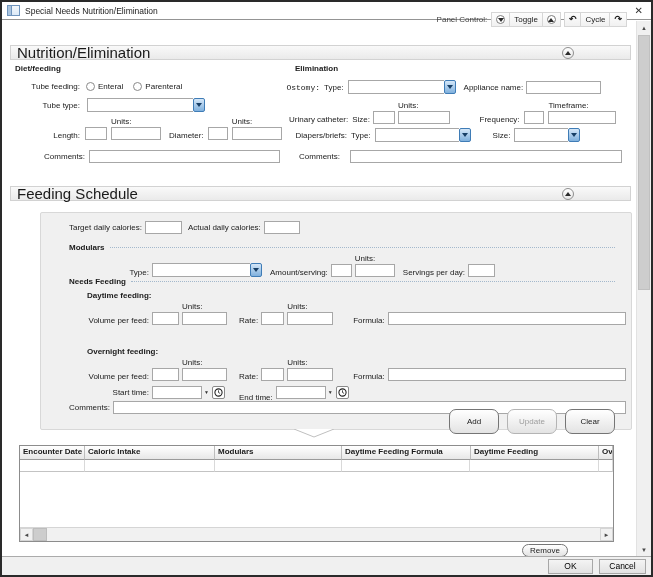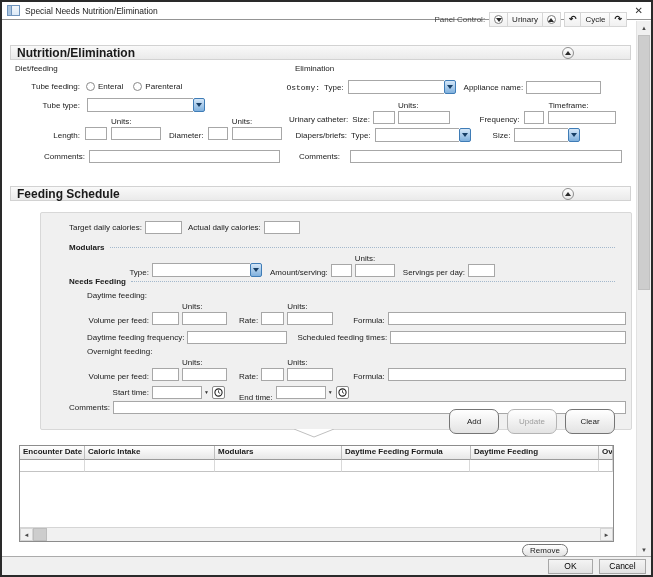--- a/index.html
+++ b/index.html
@@ -7,32 +7,32 @@
   .titlebar{position:absolute;left:0;top:0;right:0;height:18px;background:#fff;border-bottom:1px solid #949494;display:flex;align-items:center;padding:0 5px;box-sizing:border-box;}
   .win-icon{width:11px;height:9px;border:1px solid #6f94bd;background:linear-gradient(#f2f7fc,#dce9f6);position:relative;margin-right:5px;}
   .win-icon::before{content:"";position:absolute;left:0;top:0;bottom:0;width:3px;background:#a9c3de;border-right:1px solid #6f94bd;}
   .title-text{font-size:8.5px;color:#222;}
   .close-x{margin-left:auto;font-size:10px;color:#333;line-height:10px;cursor:default;padding:0 3px;}
   .abs{position:absolute;}
   .row{position:absolute;display:flex;align-items:center;}
   .rowe{align-items:flex-end;}
   .lbl{font-size:8px;white-space:nowrap;color:#1a1a1a;}
   .r{display:inline-block;text-align:right;}
-  .b{font-weight:normal;}
+  .b{font-weight:bold;}
   .inp{height:13px;border:1px solid #a7a7a7;background:#fff;box-sizing:border-box;font-family:"Liberation Sans",sans-serif;font-size:8px;padding:0 2px;min-width:0;}
   .stack{display:inline-flex;flex-direction:column;align-items:flex-start;}
   .slbl{font-size:8px;margin-bottom:1px;white-space:nowrap;}
   .stack .inp{width:100%;}
   .combo{display:inline-flex;height:14px;}
   .combo-box{flex:1;background:#fff;border:1px solid #a7a7a7;border-right:none;box-sizing:border-box;}
   .combo-btn{width:12px;height:14px;box-sizing:border-box;background:linear-gradient(#d5e7f8,#7fb0dd);border:1px solid #3f7cb6;border-radius:2px;display:flex;align-items:center;justify-content:center;}
   .carr{width:0;height:0;border-left:3px solid transparent;border-right:3px solid transparent;border-top:4px solid #173f66;}
   .radio{width:9px;height:9px;border:1px solid #8a8a8a;border-radius:50%;background:#fff;box-sizing:border-box;display:inline-block;}
   .sechdr{position:absolute;left:8px;width:621px;height:15px;background:linear-gradient(#f9f9f9,#eaeaea);border:1px solid #d2d2d2;box-sizing:border-box;display:flex;align-items:center;padding:0 6px;}
-  .sechdr .t{font-weight:bold;font-size:12px;}
+  .sechdr .t{font-weight:normal;font-size:15px;}
   .collapse{position:absolute;left:551px;top:1px;width:12px;height:12px;border:1px solid #8f8f8f;border-radius:50%;background:linear-gradient(#fff,#e6e6e6);display:flex;align-items:center;justify-content:center;box-sizing:border-box;}
   .tri-up{width:0;height:0;border-left:3px solid transparent;border-right:3px solid transparent;border-bottom:4px solid #2a2a2a;}
   .tri-down{width:0;height:0;border-left:3px solid transparent;border-right:3px solid transparent;border-top:4px solid #2a2a2a;}
   .pc-row{position:absolute;top:10px;right:24px;display:flex;align-items:center;}
   .pc-lbl{font-size:8px;color:#444;margin-right:4px;}
   .tbtn{height:15px;display:inline-flex;align-items:center;justify-content:center;padding:0 4px;border:1px solid #d6d6d6;border-left:none;background:linear-gradient(#fdfdfd,#f1f1f1);font-size:8px;box-sizing:border-box;}
   .tbtn.first{border-left:1px solid #d6d6d6;}
   .tbtn.gap{margin-left:3px;border-left:1px solid #d6d6d6;}
   .circ{width:9px;height:9px;border:1px solid #7d7d7d;border-radius:50%;display:flex;align-items:center;justify-content:center;box-sizing:border-box;background:#fff;}
   .curl{font-size:9px;font-weight:bold;line-height:9px;color:#222;}
@@ -72,21 +72,21 @@
     <span class="close-x">✕</span>
   </div>
 
   <div class="pc-row">
     <span class="pc-lbl">Panel Control:</span>
     <span class="tbtn first">
         <span class="circ">
           <span class="tri-down"></span>
         </span>
       </span>
-    <span class="tbtn">Urinary</span>
+    <span class="tbtn">Toggle</span>
     <span class="tbtn">
         <span class="circ">
           <span class="tri-up"></span>
         </span>
       </span>
     <span class="tbtn gap">
         <span class="curl">↶</span>
       </span>
     <span class="tbtn">Cycle</span>
     <span class="tbtn">
@@ -246,26 +246,20 @@
       </span>
       <span class="lbl" style="margin-left:12px;">Rate:</span>
       <input class="inp" style="margin-left: 3px; width: 23px;">
       <span class="stack" style="margin-left:3px;width:46px;">
         <span class="slbl">Units:</span>
         <input class="inp" style="">
       </span>
       <span class="lbl" style="margin-left:20px;">Formula:</span>
       <input class="inp" style="margin-left: 3px; flex: 1 1 0%;">
     </div>
-    <div class="row" style="left:46px;top:118px;height:13px;right:5px;">
-      <span class="lbl">Daytime feeding frequency:</span>
-      <input class="inp" style="margin-left: 3px; width: 100px;">
-      <span class="lbl" style="margin-left:10px;">Scheduled feeding times:</span>
-      <input class="inp" style="margin-left: 3px; flex: 1 1 0%;">
-    </div>
 
     <div class="abs lbl b" style="left:46px;top:134px;">Overnight feeding:</div>
     <div class="row rowe" style="left:46px;top:144px;height:24px;right:5px;">
       <span class="lbl r" style="width:62px;">Volume per feed:</span>
       <input class="inp" style="margin-left: 3px; width: 27px;">
       <span class="stack" style="margin-left:3px;width:45px;">
         <span class="slbl">Units:</span>
         <input class="inp" style="">
       </span>
       <span class="lbl" style="margin-left:12px;">Rate:</span>

